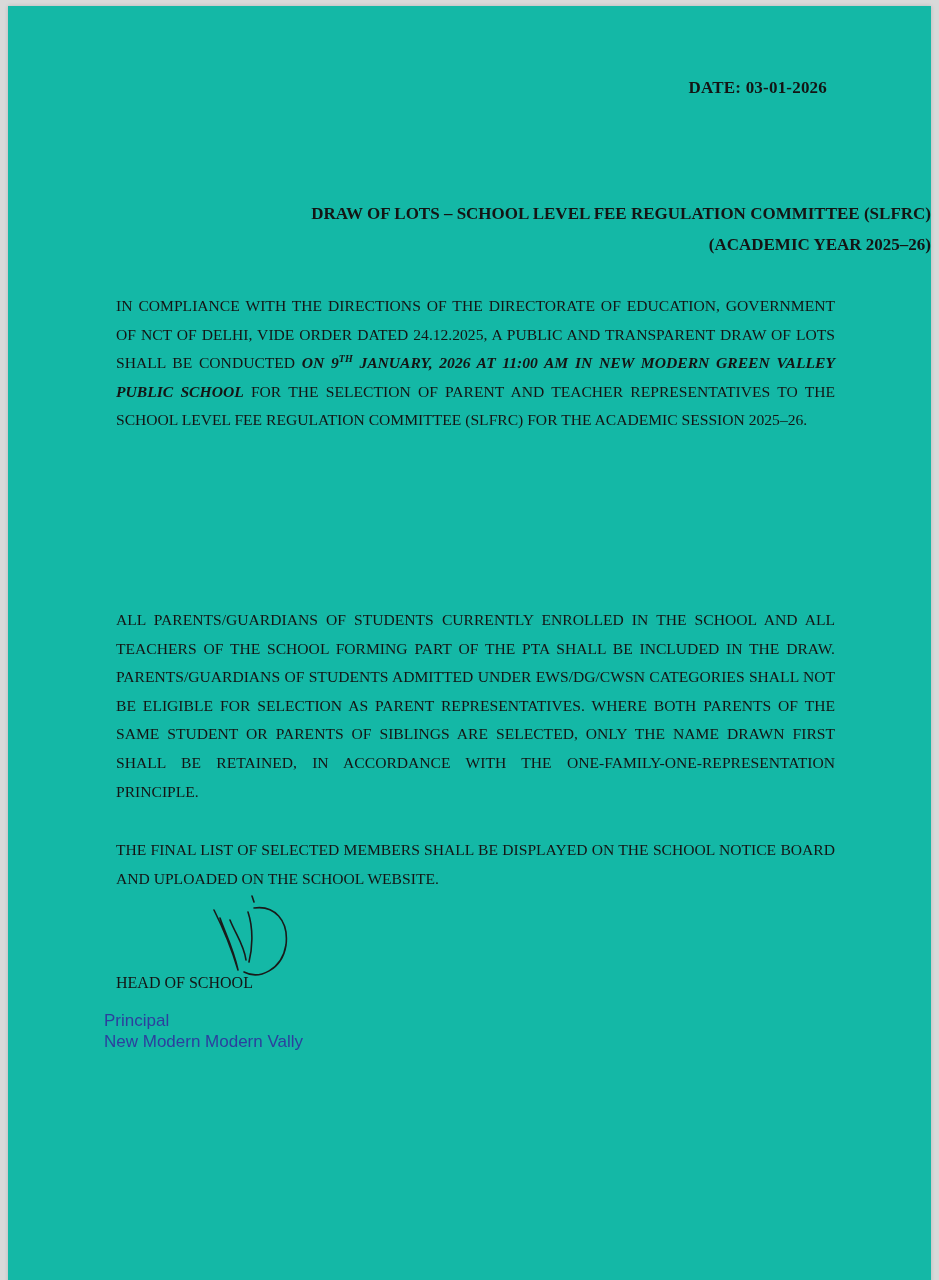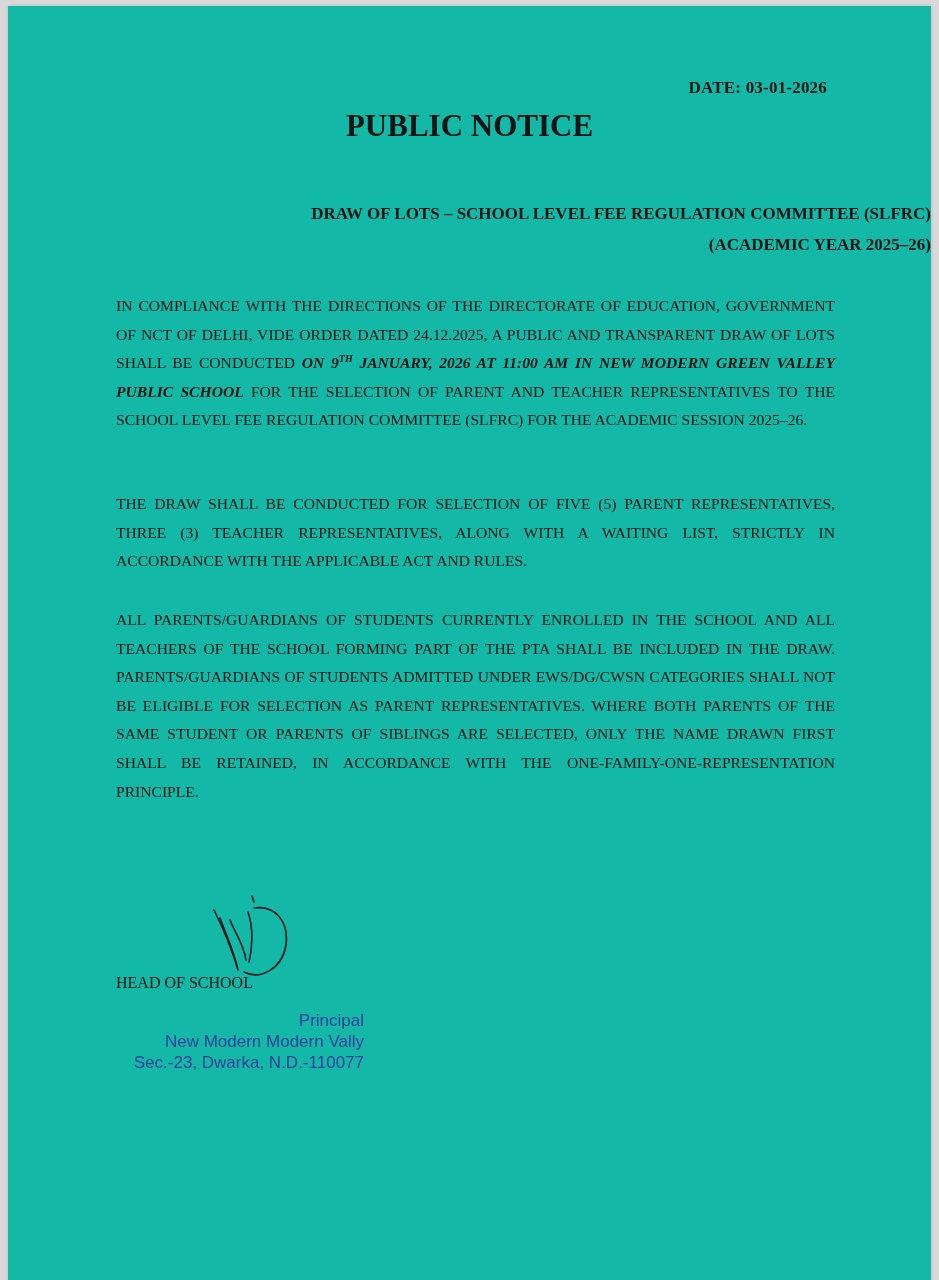--- a/index.html
+++ b/index.html
@@ -22,43 +22,41 @@
   }
   .p1 { top: 286px; }
   .p2 { top: 484px; }
   .p3 { top: 600px; }
   .p4 { top: 830px; }
   .bi { font-weight: bold; font-style: italic; }
   sup { font-size: 10px; line-height: 0; }
   .signature { position: absolute; left: 186px; top: 884px; width: 100px; height: 92px; }
   .head { position: absolute; left: 108px; top: 968px; font-weight: normal; font-size: 16px; }
   .stamp {
-    position: absolute; left: 96px; top: 1004px; width: 260px; text-align: right;
+    position: absolute; left: 96px; top: 1004px; width: 260px; text-align: left;
     font-family: "Liberation Sans", sans-serif; color: #2c3f9e; font-size: 17px; line-height: 21px;
   }
 </style>
 </head>
 <body>
 
 <div class="page">
   <div class="date">DATE: 03-01-2026</div>
-  <div class="title">PUBLIC NOTICE</div>
   <div class="subtitle sub1">DRAW OF LOTS – SCHOOL LEVEL FEE REGULATION COMMITTEE (SLFRC)</div>
   <div class="subtitle sub2">(ACADEMIC YEAR 2025–26)</div>
 
   <div class="para p1">
     <span>IN COMPLIANCE WITH THE DIRECTIONS OF THE DIRECTORATE OF EDUCATION, GOVERNMENT OF NCT OF DELHI, VIDE ORDER DATED 24.12.2025, A PUBLIC AND TRANSPARENT DRAW OF LOTS SHALL BE CONDUCTED </span><span class="bi"><span>ON 9</span><sup>TH</sup><span> JANUARY, 2026 AT 11:00 AM IN NEW MODERN GREEN VALLEY PUBLIC SCHOOL</span></span><span> FOR THE SELECTION OF PARENT AND TEACHER REPRESENTATIVES TO THE SCHOOL LEVEL FEE REGULATION COMMITTEE (SLFRC) FOR THE ACADEMIC SESSION 2025–26.</span>
   </div>
 
-  <div class="para p2">THE DRAW SHALL BE CONDUCTED FOR SELECTION OF FIVE (5) PARENT REPRESENTATIVES, THREE (3) TEACHER REPRESENTATIVES, ALONG WITH A WAITING LIST, STRICTLY IN ACCORDANCE WITH THE APPLICABLE ACT AND RULES.</div>
   <div class="para p3">ALL PARENTS/GUARDIANS OF STUDENTS CURRENTLY ENROLLED IN THE SCHOOL AND ALL TEACHERS OF THE SCHOOL FORMING PART OF THE PTA SHALL BE INCLUDED IN THE DRAW. PARENTS/GUARDIANS OF STUDENTS ADMITTED UNDER EWS/DG/CWSN CATEGORIES SHALL NOT BE ELIGIBLE FOR SELECTION AS PARENT REPRESENTATIVES. WHERE BOTH PARENTS OF THE SAME STUDENT OR PARENTS OF SIBLINGS ARE SELECTED, ONLY THE NAME DRAWN FIRST SHALL BE RETAINED, IN ACCORDANCE WITH THE ONE-FAMILY-ONE-REPRESENTATION PRINCIPLE.</div>
+  <div class="para p4">THE FINAL LIST OF SELECTED MEMBERS SHALL BE DISPLAYED ON THE SCHOOL NOTICE BOARD AND UPLOADED ON THE SCHOOL WEBSITE.</div>
 
   <svg class="signature" viewBox="0 0 100 92">
     <path d="M20 20 C 30 40, 38 60, 44 80 M 44 80 C 40 60, 30 40, 26 28 M 36 30 C 42 45, 50 55, 52 70 M 54 22 C 60 40, 58 60, 55 72 M 60 18 C 80 15, 95 30, 92 55 C 88 80, 65 90, 50 82 M 58 6 L 60 12" fill="none" stroke="#1a1a1a" stroke-width="1.6" stroke-linecap="round"></path>
   </svg>
   <div class="head">HEAD OF SCHOOL</div>
 
   <div class="stamp">
     <div>Principal</div>
     <div>New Modern Modern Vally</div>
-    <div>Sec.-23, Dwarka, N.D.-110077</div>
   </div>
 </div>
 
 </body></html>

